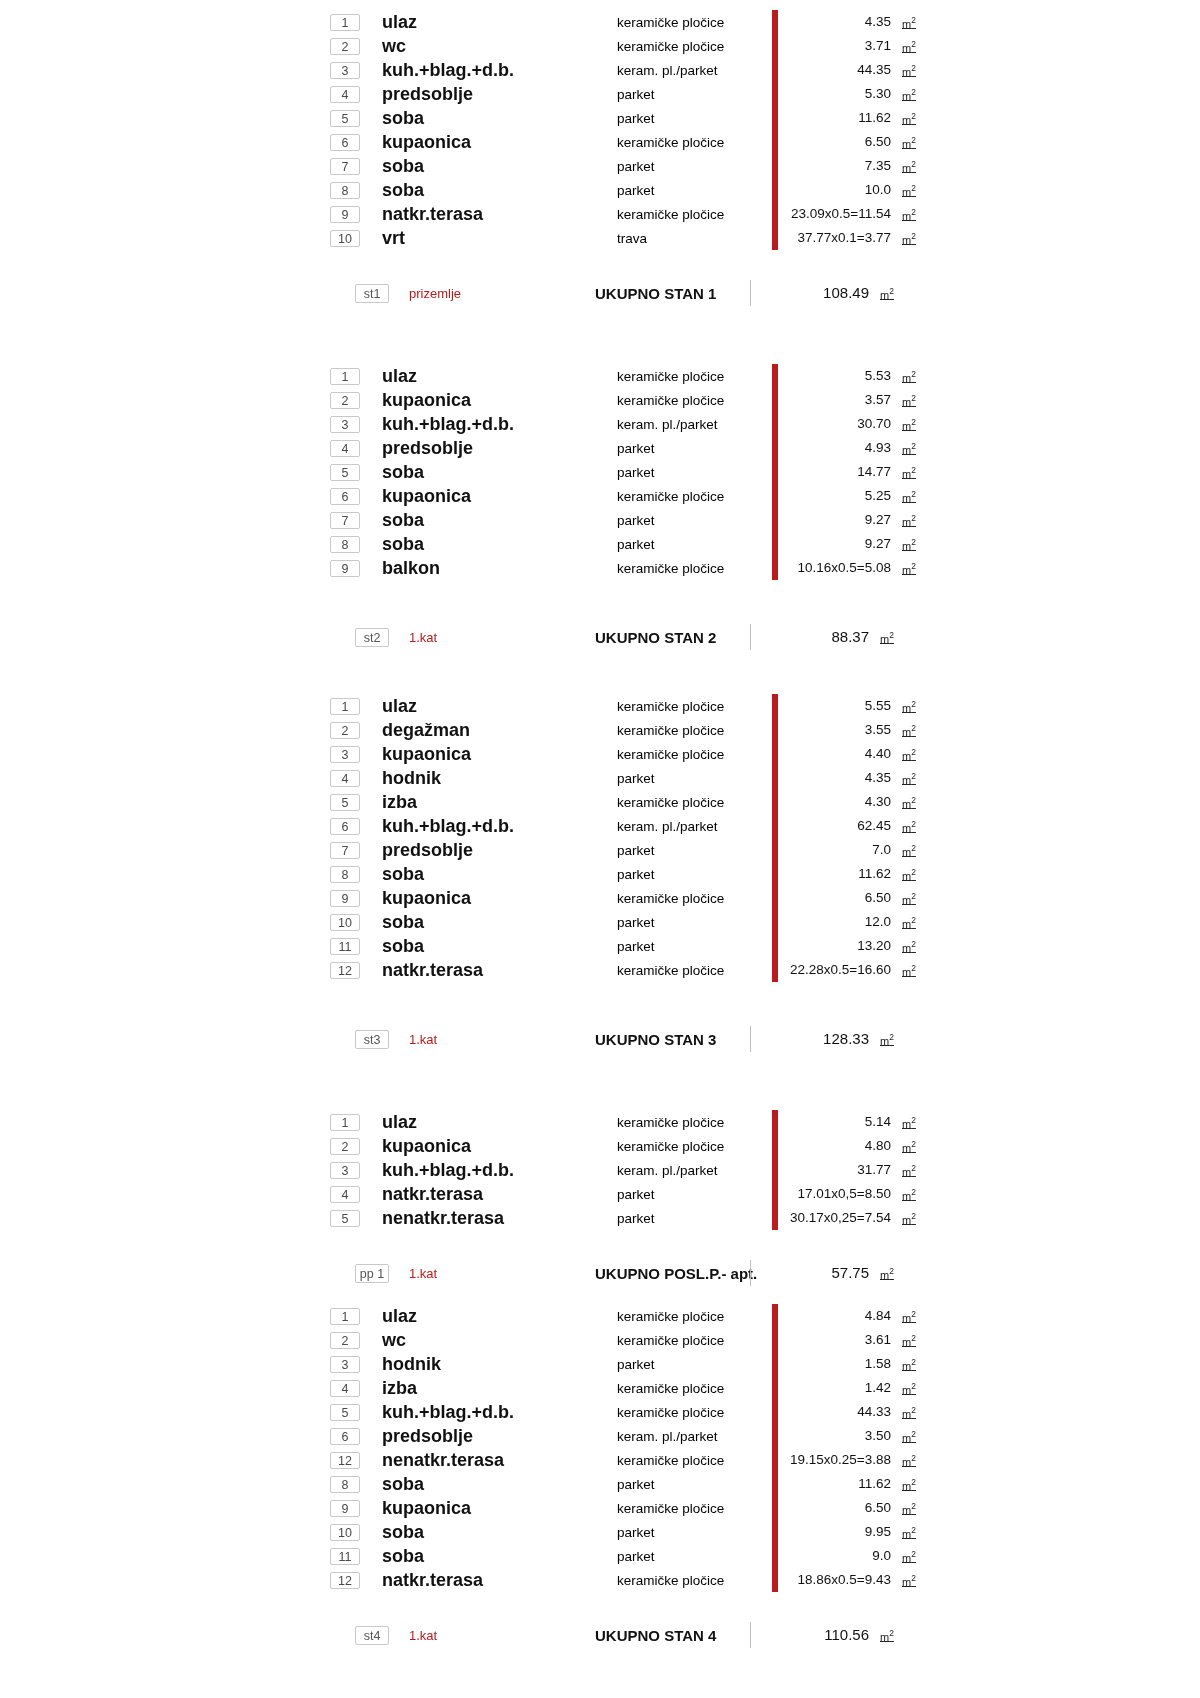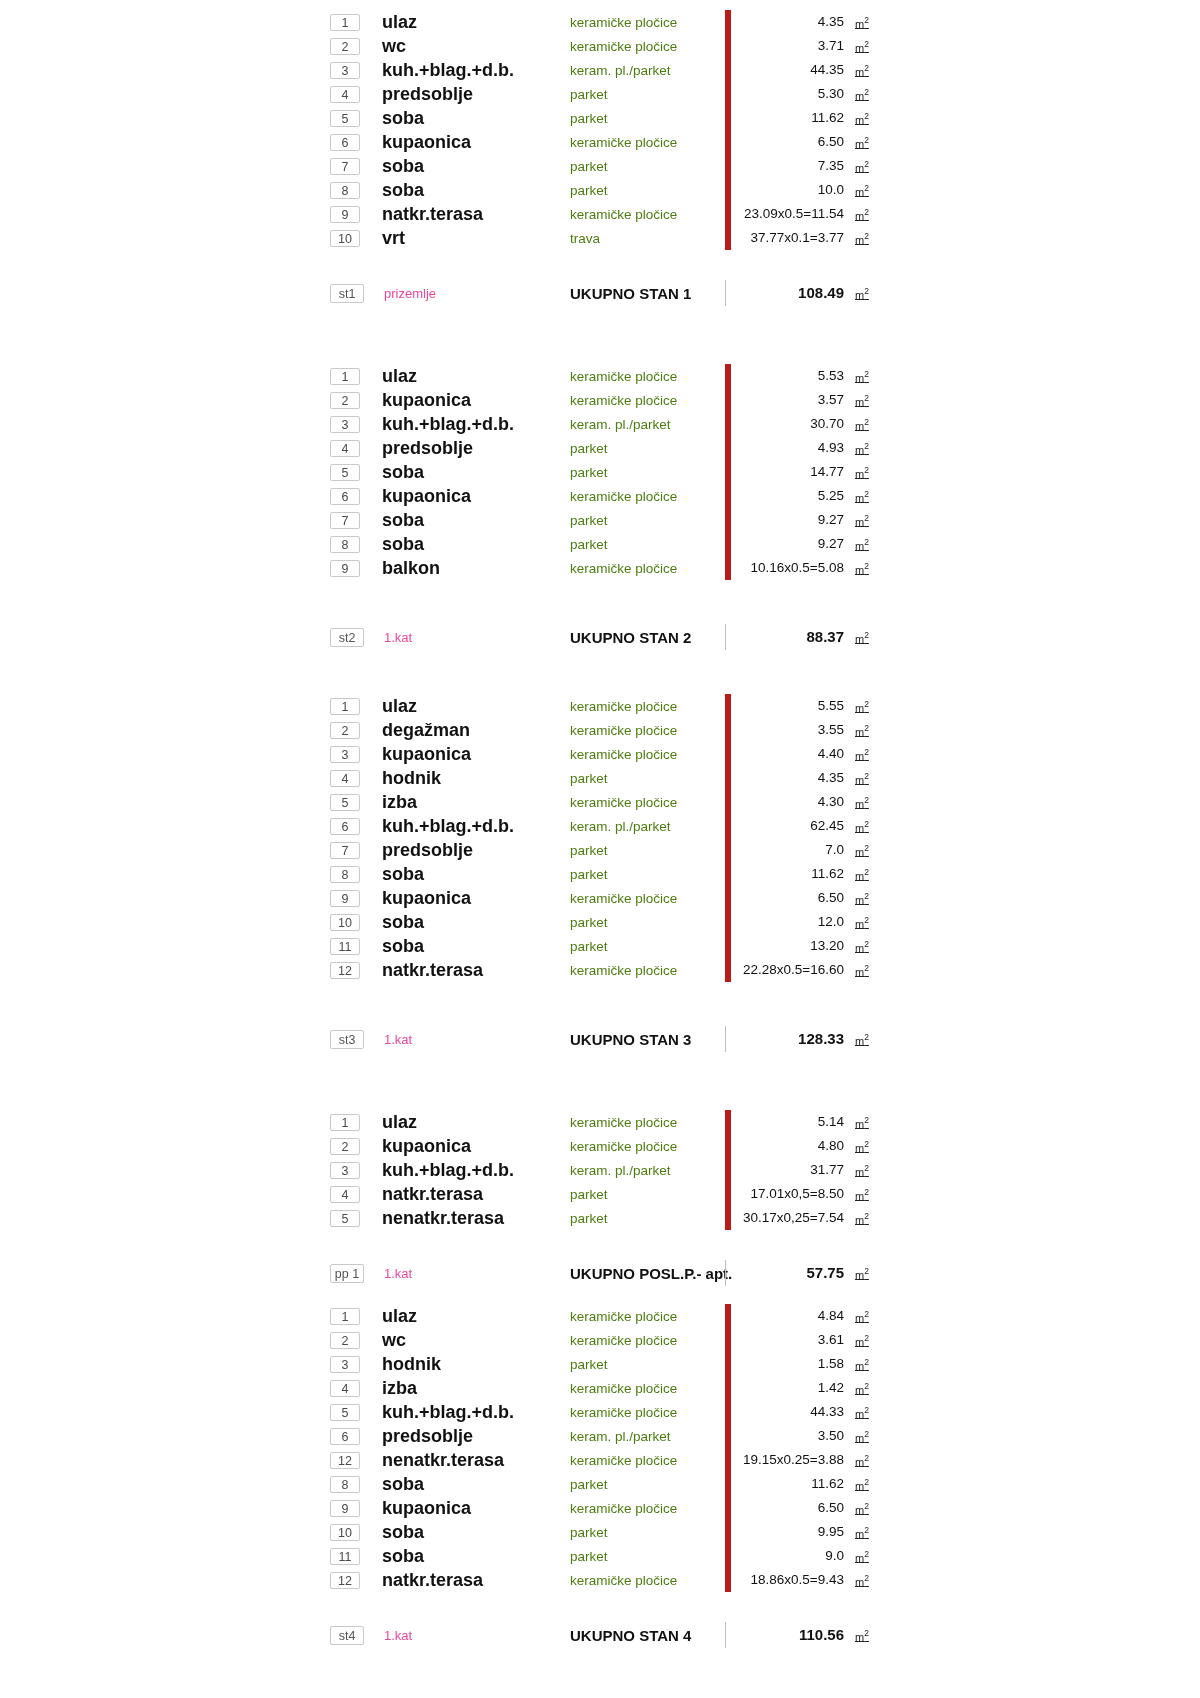--- a/index.html
+++ b/index.html
@@ -50,23 +50,24 @@
     padding-left: 22px;
     box-sizing: border-box;
     font-weight: bold;
     font-size: 18px;
     color: #111;
     white-space: nowrap;
   }
   .finish {
     width: 155px;
     font-size: 13.5px;
-    color: #4d7c0f;
+    color: #000000;
     white-space: nowrap;
     font-weight: normal;
+    margin-left: 47px;
   }
   .areawrap {
     width: 125px;
     text-align: right;
     font-size: 13.5px;
     color: #111;
     border-left: 6px solid #b91c1c;
     padding-right: 6px;
     box-sizing: border-box;
     white-space: nowrap;
@@ -88,40 +89,41 @@
     display: flex;
     align-items: center;
     height: 26px;
   }
   .total .num {
     width: 34px;
     height: 19px;
     line-height: 19px;
     font-size: 12.5px;
     color: #555;
+    margin-left: 25px;
   }
   .total .floor {
     width: 206px;
     padding-left: 20px;
     box-sizing: border-box;
     font-size: 13px;
-    color: #ec4899;
+    color: #b91c1c;
     font-weight: normal;
     white-space: nowrap;
   }
   .total .label {
     width: 155px;
     font-size: 15px;
     font-weight: bold;
     color: #111;
     white-space: nowrap;
   }
   .total .areawrap {
     font-size: 15px;
-    font-weight: bold;
+    font-weight: normal;
     border-left: 1px solid #bdbdbd;
     height: 26px;
     line-height: 26px;
   }
   .gap-sm { height: 18px; }
   .gap-md { height: 30px; }
   .gap-lg { height: 44px; }
   .gap-xl { height: 58px; }
 </style>
 </head>

